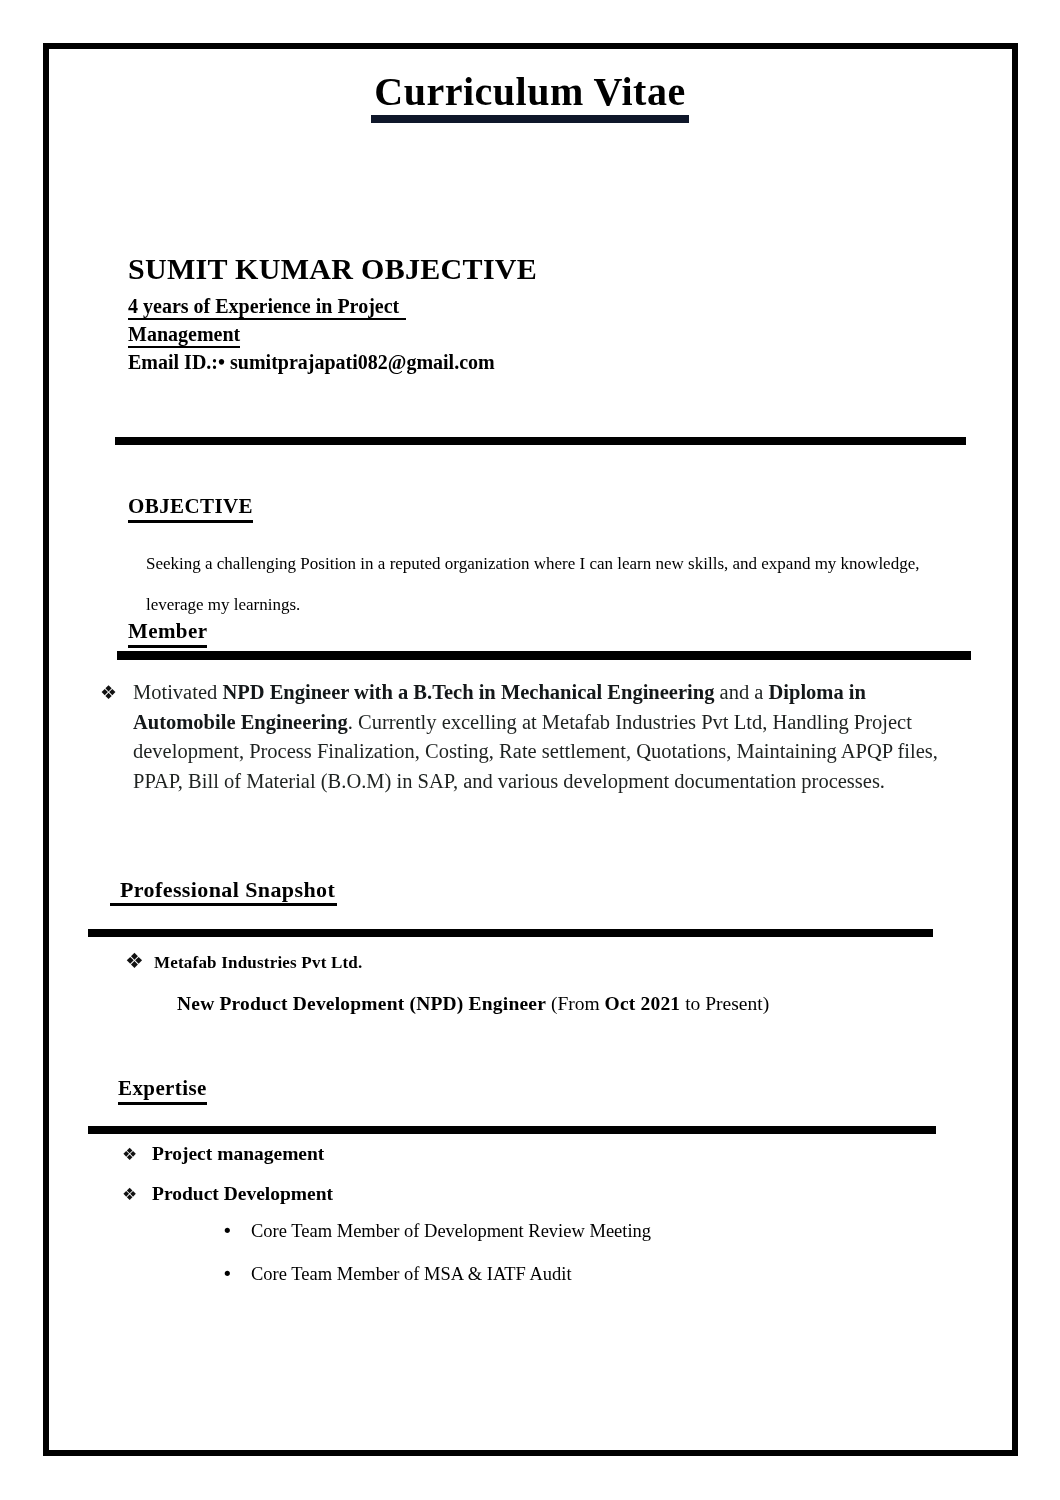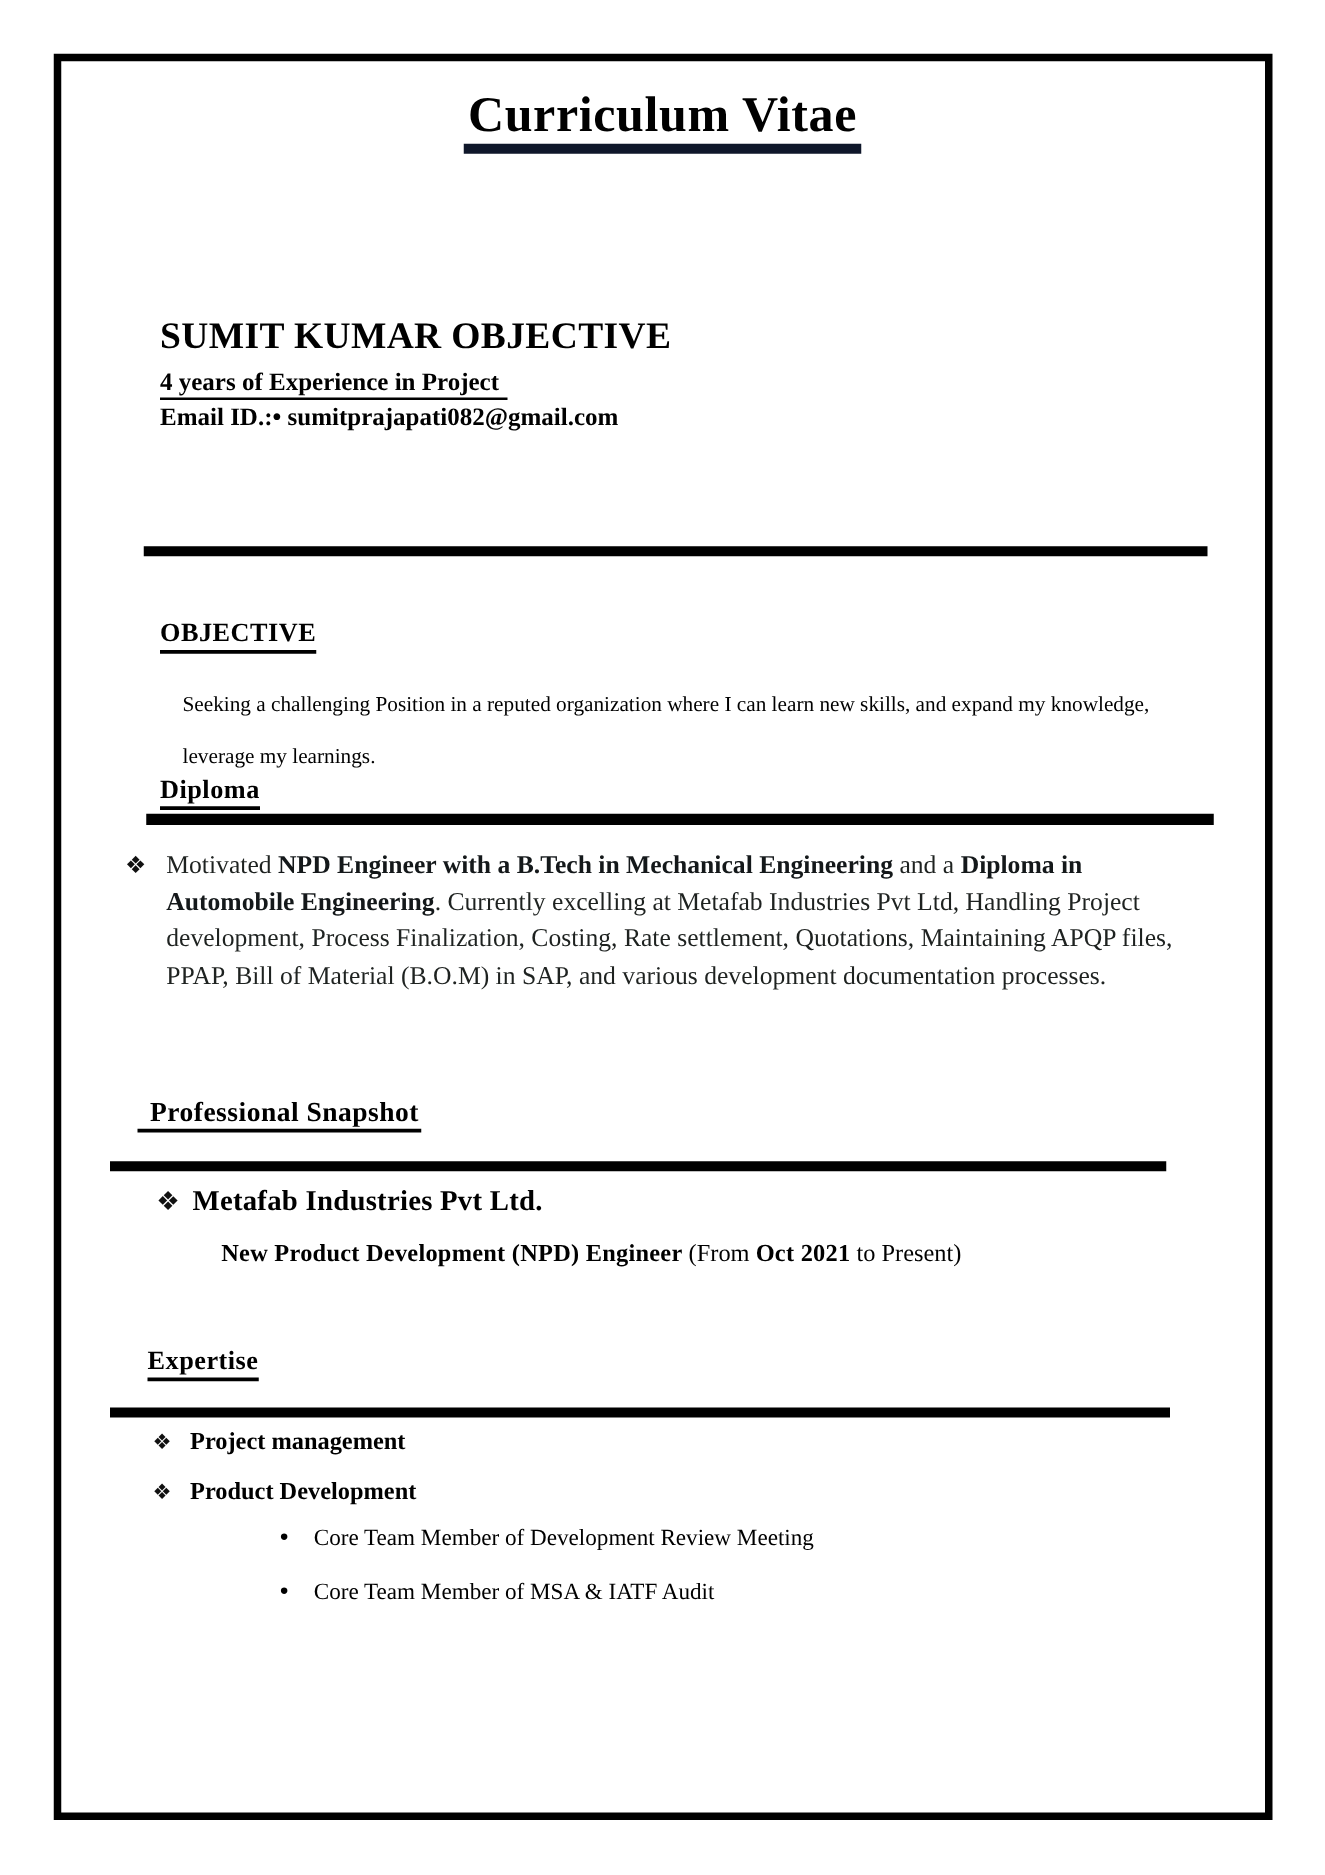--- a/index.html
+++ b/index.html
@@ -55,21 +55,21 @@
   .diamond-bullet {
     font-family:"DejaVu Sans",sans-serif; font-size:19px; line-height:29px;
     flex:0 0 33px; color:#111;
   }
   .summary-text { font-size:20.5px; line-height:29.5px; color:#1e2220; width:820px; }
   .summary-text b { color:#14181a; }
 
   
   .company-row { left:125px; top:946px; display:flex; align-items:baseline; }
   .company-row .diamond-bullet { flex:0 0 29px; font-size:21px; line-height:30px; }
-  .company-name { font-size:23px; font-weight:bold; line-height:30px; letter-spacing:0.2px; }
+  .company-name { font-size:17px; font-weight:bold; line-height:30px; letter-spacing:0.2px; }
   .role-line { left:177px; top:991px; font-size:19.5px; line-height:26px; }
   .role-line b { letter-spacing:0.2px; }
 
   
   .exp-item { display:flex; align-items:baseline; }
   .exp-item .diamond-bullet { flex:0 0 30px; font-size:17px; line-height:26px; }
   .exp-item-1 { left:122px; top:1141px; }
   .exp-item-2 { left:122px; top:1181px; }
   .exp-label { font-size:19.5px; font-weight:bold; line-height:26px; }
   .sub-item { display:flex; align-items:baseline; }
@@ -85,29 +85,32 @@
 
 <div class="abs title-wrap">
   <span class="doc-title">Curriculum Vitae</span>
 </div>
 
 <div class="abs profile">
   <div class="candidate-name">SUMIT KUMAR OBJECTIVE</div>
   <div class="profile-line">
     <span class="u2 pad-r">4 years of Experience in Project</span>
   </div>
+  <div class="profile-line">
+    <span class="u2">Management</span>
+  </div>
   <div class="profile-line">Email ID.:• sumitprajapati082@gmail.com</div>
 </div>
 
 <div class="abs rule rule1"></div>
 
 <span class="abs section-heading h-objective">OBJECTIVE</span>
 <div class="abs body-text objective-text">Seeking a challenging Position in a reputed organization where I can learn new skills, and expand my knowledge, leverage my learnings.</div>
 
-<span class="abs section-heading h-summary">Diploma</span>
+<span class="abs section-heading h-summary">Member</span>
 <div class="abs rule rule2"></div>
 
 <div class="abs summary-item">
   <span class="diamond-bullet">❖</span>
   <p class="summary-text"><span>Motivated </span><b>NPD Engineer with a B.Tech in Mechanical Engineering</b><span> and a </span><b>Diploma in Automobile Engineering</b><span>. Currently excelling at Metafab Industries Pvt Ltd, Handling Project development, Process Finalization, Costing, Rate settlement, Quotations, Maintaining APQP files, PPAP, Bill of Material (B.O.M) in SAP, and various development documentation processes.</span></p>
 </div>
 
 <span class="abs section-heading h-prof">Professional Snapshot</span>
 <div class="abs rule rule3"></div>
 

